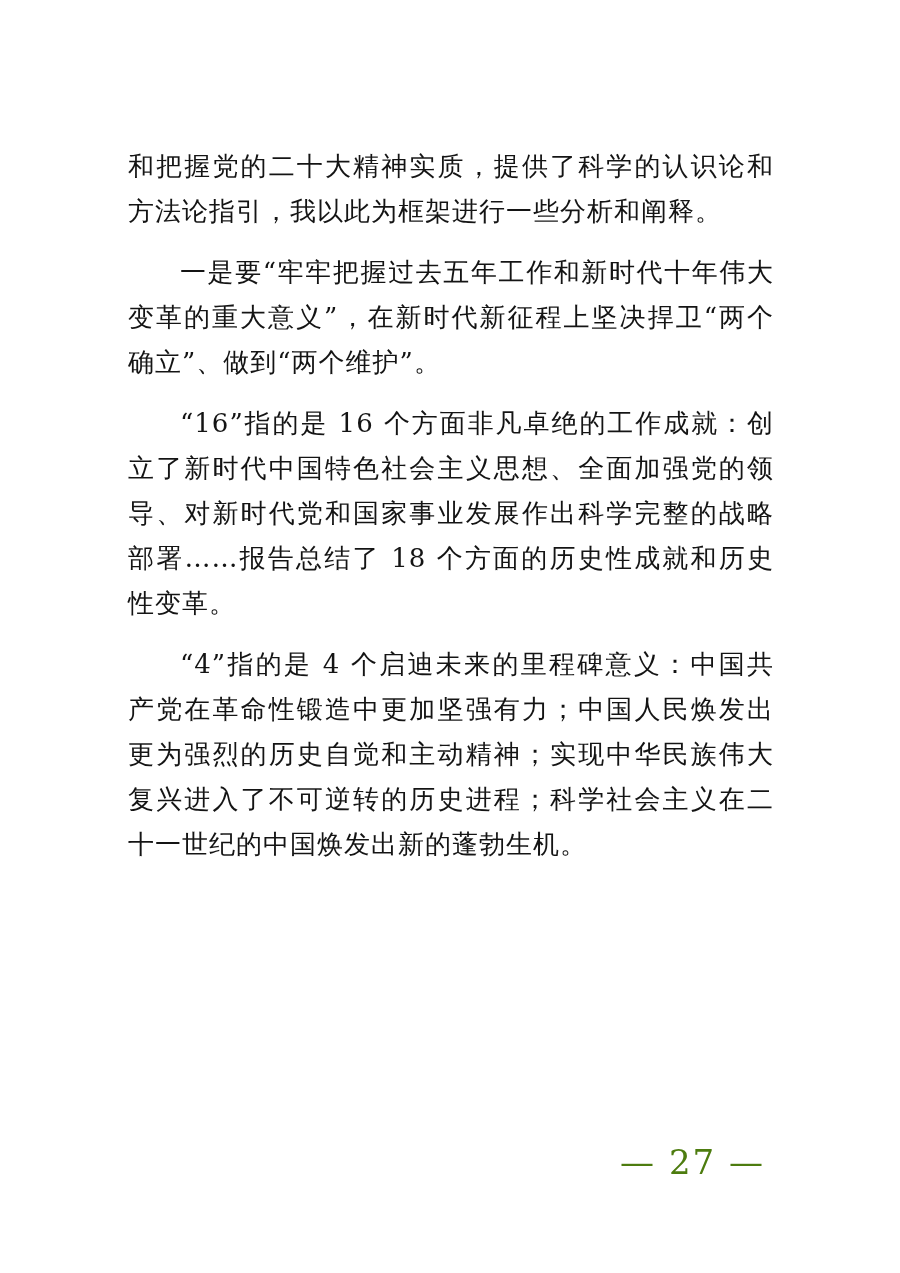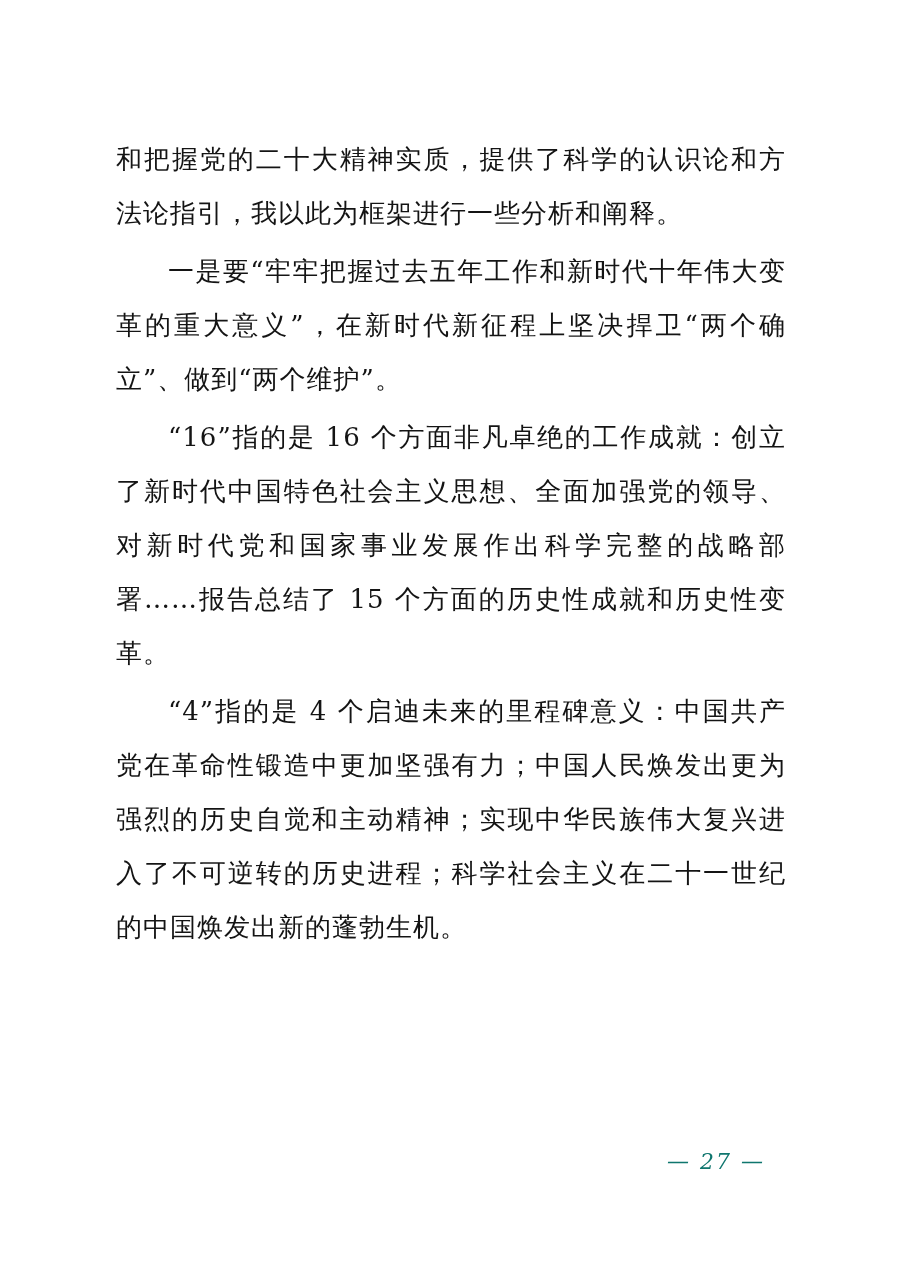--- a/index.html
+++ b/index.html
@@ -17,50 +17,49 @@
     color: #141414;
     overflow: hidden;
   }
   .content {
     position: absolute;
     top: 128px;
     left: 112px;
     width: 678px;
   }
   .para {
-    margin: 4px;
+    margin: 16px;
     font-size: 26px;
-    line-height: 54px;
+    line-height: 45px;
     text-align: justify;
     letter-spacing: 1px;
     word-break: break-all;
   }
   .para.indent {
     text-indent: 2em;
   }
   .para.heading {
     font-weight: normal;
     text-indent: 2em;
   }
   .footer {
     position: absolute;
     top: 1142px;
     right: 135px;
-    font-size: 22px;
+    font-size: 34px;
     line-height: 40px;
     letter-spacing: 2px;
-    color: #0f766e;
-    font-style: italic;
+    color: #4d7c0f;
   }
 </style>
 </head>
 <body>
 
 <div class="page">
   <div class="content">
     <p class="para">和把握党的二十大精神实质，提供了科学的认识论和方法论指引，我以此为框架进行一些分析和阐释。</p>
     <p class="para heading">一是要“牢牢把握过去五年工作和新时代十年伟大变革的重大意义”，在新时代新征程上坚决捍卫“两个确立”、做到“两个维护”。</p>
-    <p class="para indent">“16”指的是 16 个方面非凡卓绝的工作成就：创立了新时代中国特色社会主义思想、全面加强党的领导、对新时代党和国家事业发展作出科学完整的战略部署……报告总结了 15 个方面的历史性成就和历史性变革。</p>
+    <p class="para indent">“16”指的是 16 个方面非凡卓绝的工作成就：创立了新时代中国特色社会主义思想、全面加强党的领导、对新时代党和国家事业发展作出科学完整的战略部署……报告总结了 18 个方面的历史性成就和历史性变革。</p>
     <p class="para indent">“4”指的是 4 个启迪未来的里程碑意义：中国共产党在革命性锻造中更加坚强有力；中国人民焕发出更为强烈的历史自觉和主动精神；实现中华民族伟大复兴进入了不可逆转的历史进程；科学社会主义在二十一世纪的中国焕发出新的蓬勃生机。</p>
   </div>
 
   <div class="footer">— 27 —</div>
 </div>
 
 </body></html>

